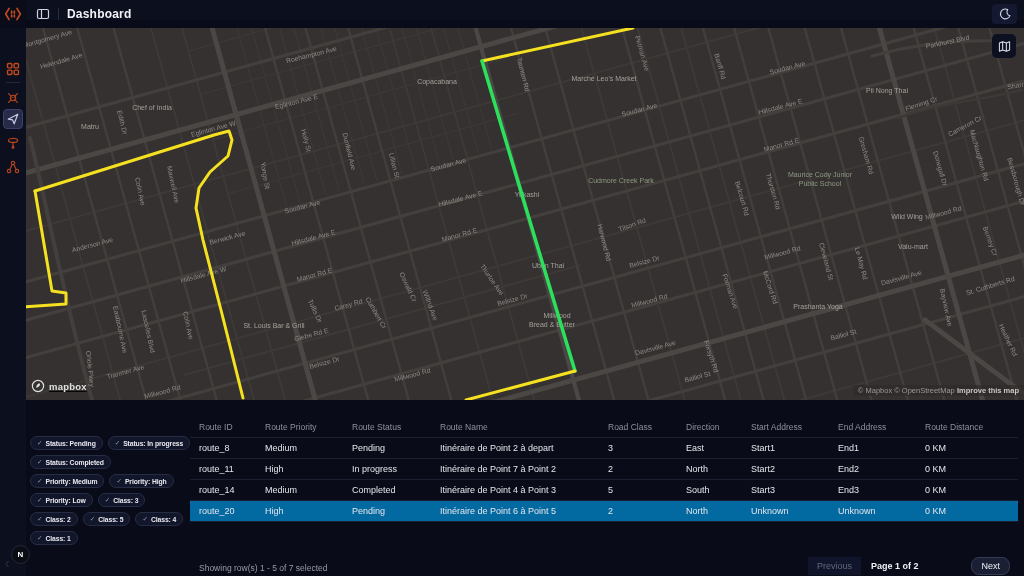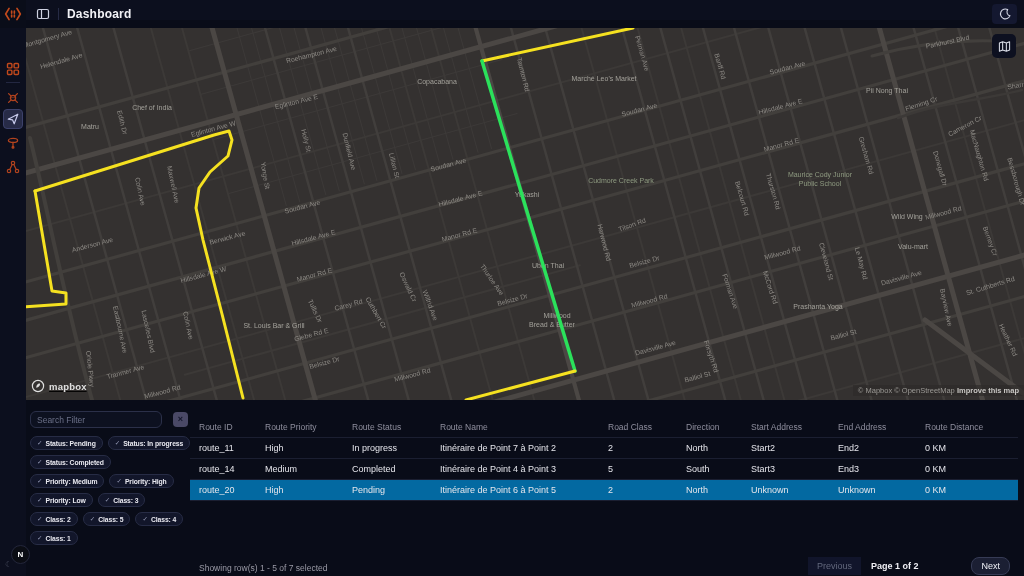--- a/index.html
+++ b/index.html
@@ -360,24 +360,20 @@
     </div>
   </div>
 
   <div id="compass-wrap">
     <div id="compass" style="position:static">N</div>
   </div>
   <span id="mini-moon">☾</span>
 
   <div id="bottom">
 
-    <div id="search-row">
-      <input id="search-input" type="text" placeholder="Search Filter" style="">
-      <button id="clear-filter-btn">×</button>
-    </div>
     <div id="chips">
         <div class="chip-row">
           <div class="chip">
             <span class="chk">✓</span>
             <span class="lbl">Status: Pending</span>
           </div>
           <div class="chip">
             <span class="chk">✓</span>
             <span class="lbl">Status: In progress</span>
           </div>
@@ -450,20 +446,31 @@
               <th>Route Status</th>
               <th>Route Name</th>
               <th>Road Class</th>
               <th>Direction</th>
               <th>Start Address</th>
               <th>End Address</th>
               <th>Route Distance</th>
             </tr>
           </thead>
         <tbody id="tbody">
+            <tr>
+              <td>route_8</td>
+              <td>Medium</td>
+              <td>Pending</td>
+              <td>Itinéraire de Point 2 à depart</td>
+              <td>3</td>
+              <td>East</td>
+              <td>Start1</td>
+              <td>End1</td>
+              <td>0 KM</td>
+            </tr>
             <tr>
               <td>route_11</td>
               <td>High</td>
               <td>In progress</td>
               <td>Itinéraire de Point 7 à Point 2</td>
               <td>2</td>
               <td>North</td>
               <td>Start2</td>
               <td>End2</td>
               <td>0 KM</td>

